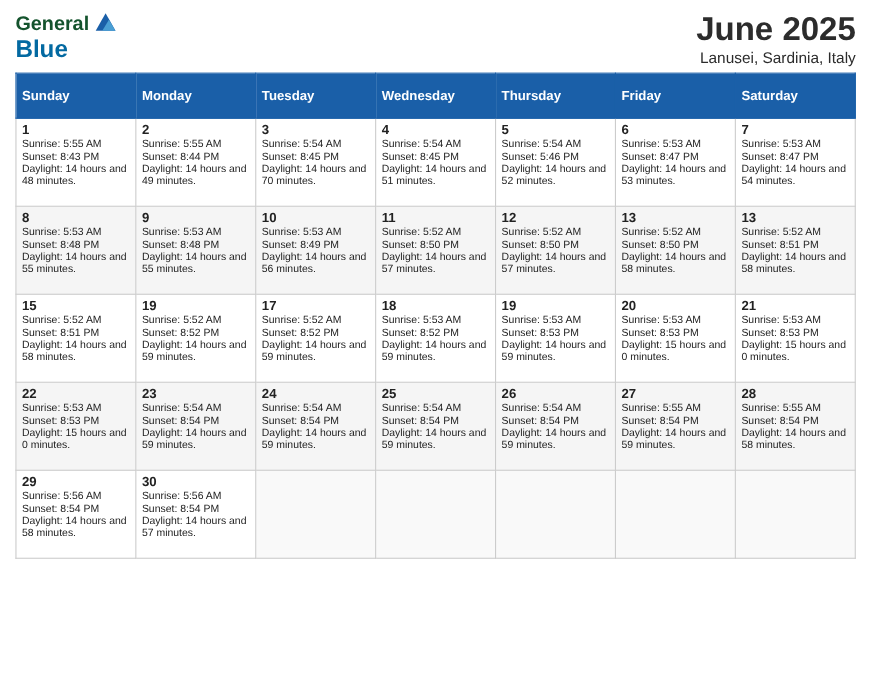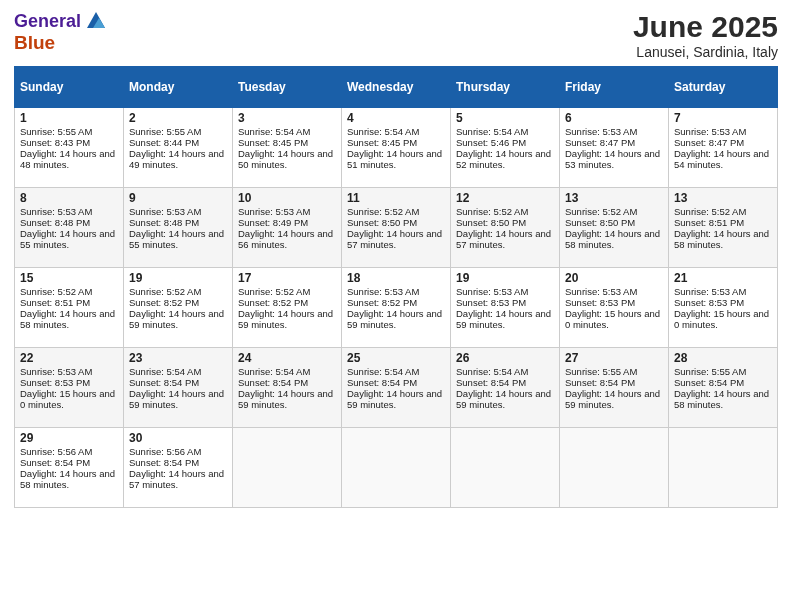--- a/index.html
+++ b/index.html
@@ -28,26 +28,26 @@
       align-items: flex-start;
     }
     .logo-text {
       display: flex;
       align-items: center;
       gap: 2px;
     }
     .logo-general {
       font-size: 18px;
       font-weight: bold;
-      color: #4c1d95;
+      color: #14532d;
     }
     .logo-blue {
-      font-size: 19px;
+      font-size: 22px;
       font-weight: bold;
-      color: #c2410c;
+      color: #0369a1;
     }
     .logo-icon {
       width: 22px;
       height: 22px;
       margin-left: 2px;
     }
     .title-block {
       text-align: right;
     }
     .month-title {
@@ -125,21 +125,21 @@
         <th>Wednesday</th>
         <th>Thursday</th>
         <th>Friday</th>
         <th>Saturday</th>
       </tr>
     </thead>
     <tbody id="calendar-body">
     <tr>
           <td><span class="day-number">1</span><span>Sunrise: 5:55 AM</span><br><span>Sunset: 8:43 PM</span><br><span>Daylight: 14 hours and 48 minutes.</span></td>
           <td><span class="day-number">2</span><span>Sunrise: 5:55 AM</span><br><span>Sunset: 8:44 PM</span><br><span>Daylight: 14 hours and 49 minutes.</span></td>
-          <td><span class="day-number">3</span><span>Sunrise: 5:54 AM</span><br><span>Sunset: 8:45 PM</span><br><span>Daylight: 14 hours and 50 minutes.</span></td>
+          <td><span class="day-number">3</span><span>Sunrise: 5:54 AM</span><br><span>Sunset: 8:45 PM</span><br><span>Daylight: 14 hours and 70 minutes.</span></td>
           <td><span class="day-number">4</span><span>Sunrise: 5:54 AM</span><br><span>Sunset: 8:45 PM</span><br><span>Daylight: 14 hours and 51 minutes.</span></td>
           <td><span class="day-number">5</span><span>Sunrise: 5:54 AM</span><br><span>Sunset: 5:46 PM</span><br><span>Daylight: 14 hours and 52 minutes.</span></td>
           <td><span class="day-number">6</span><span>Sunrise: 5:53 AM</span><br><span>Sunset: 8:47 PM</span><br><span>Daylight: 14 hours and 53 minutes.</span></td>
           <td><span class="day-number">7</span><span>Sunrise: 5:53 AM</span><br><span>Sunset: 8:47 PM</span><br><span>Daylight: 14 hours and 54 minutes.</span></td>
         </tr>
         <tr>
           <td><span class="day-number">8</span><span>Sunrise: 5:53 AM</span><br><span>Sunset: 8:48 PM</span><br><span>Daylight: 14 hours and 55 minutes.</span></td>
           <td><span class="day-number">9</span><span>Sunrise: 5:53 AM</span><br><span>Sunset: 8:48 PM</span><br><span>Daylight: 14 hours and 55 minutes.</span></td>
           <td><span class="day-number">10</span><span>Sunrise: 5:53 AM</span><br><span>Sunset: 8:49 PM</span><br><span>Daylight: 14 hours and 56 minutes.</span></td>
           <td><span class="day-number">11</span><span>Sunrise: 5:52 AM</span><br><span>Sunset: 8:50 PM</span><br><span>Daylight: 14 hours and 57 minutes.</span></td>

